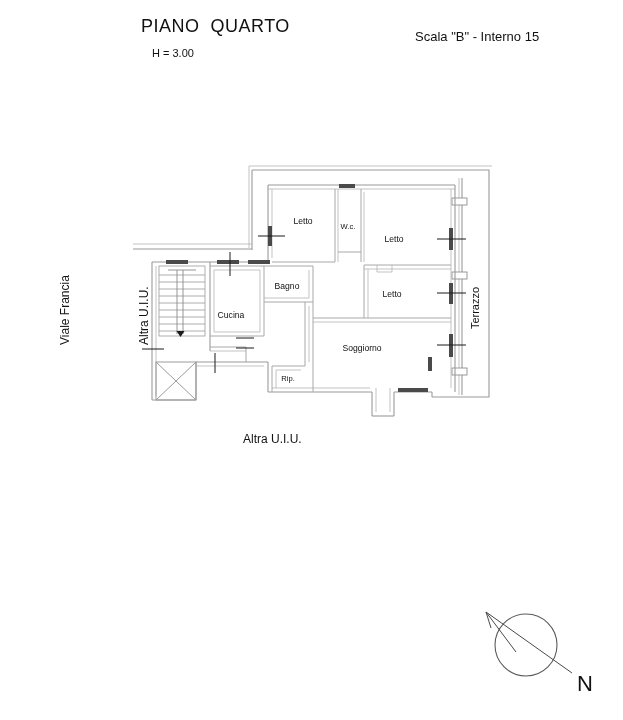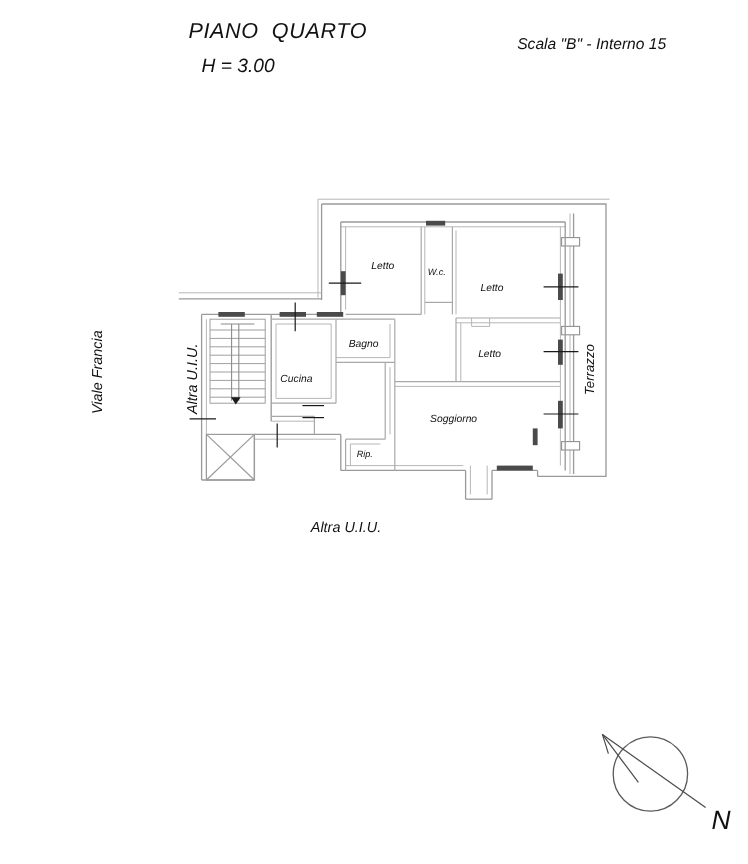--- a/index.html
+++ b/index.html
@@ -10,38 +10,37 @@
   body {
     width: 623px;
     height: 720px;
     position: relative;
     font-family: "Liberation Sans", sans-serif;
     color: #111111;
     overflow: hidden;
   }
   #sheet {
     position: absolute;
-    left: 16px; top: 0;
+    left: 0; top: 0;
     width: 531px;
     height: 720px;
-    font-style: italic;
   }
   .ttl-main {
     position: absolute;
     left: 141px;
     top: 16px;
     font-size: 18px;
     letter-spacing: 0.5px;
     white-space: pre;
   }
   .ttl-height {
     position: absolute;
     left: 152px;
     top: 47px;
-    font-size: 16px;
+    font-size: 11px;
     white-space: pre;
   }
   .ttl-scala {
     position: absolute;
     left: 415px;
     top: 29px;
     font-size: 13px;
     white-space: pre;
   }
   .lbl-bottom {

